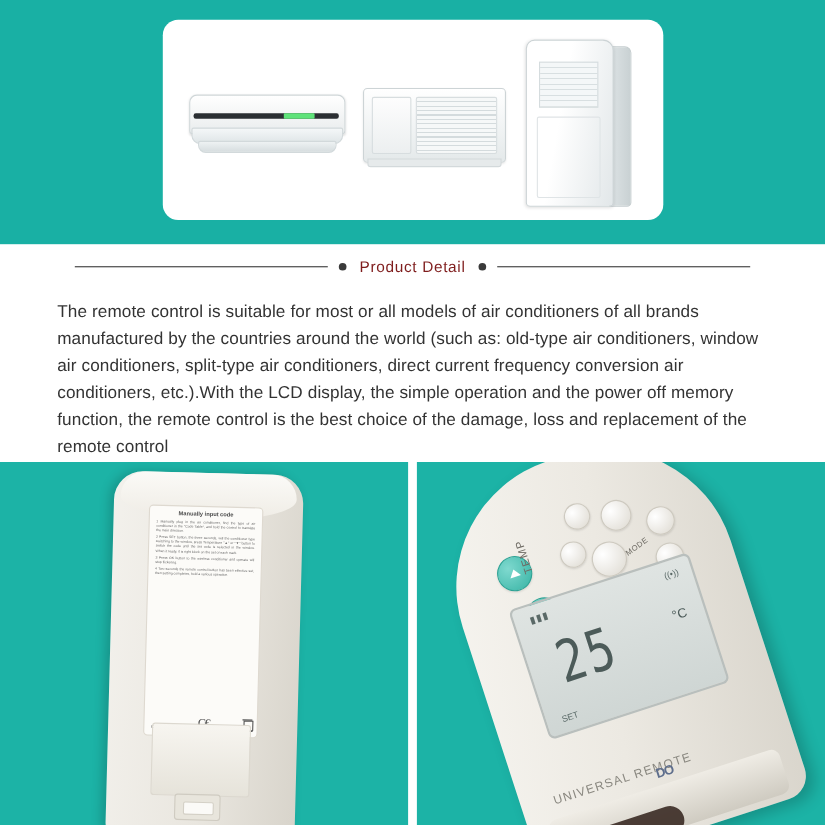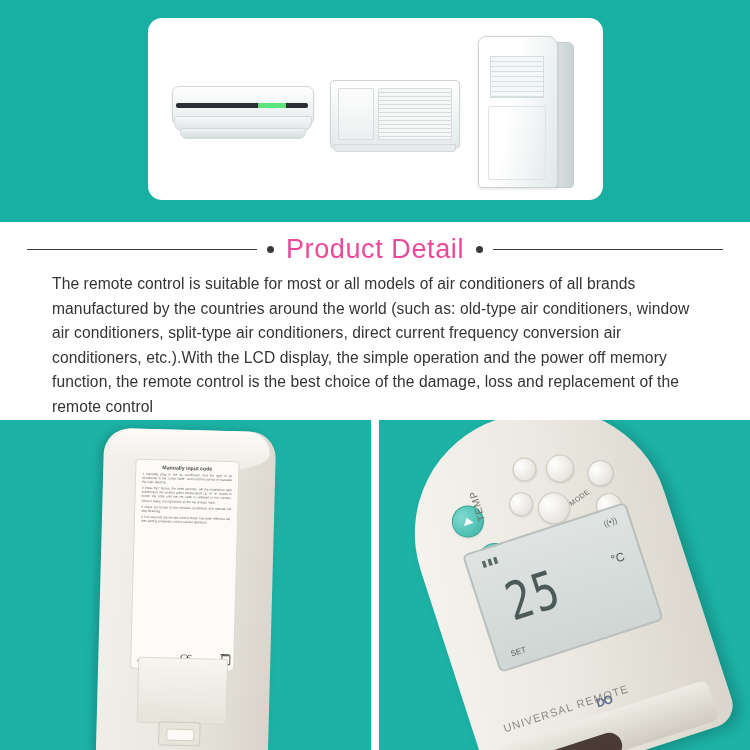--- a/index.html
+++ b/index.html
@@ -198,22 +198,22 @@
   }
   .rule.left { margin-right: 10px; }
   .rule.right { margin-left: 10px; }
   .dot {
     width: 7px; height: 7px;
     border-radius: 50%;
     background: #3a3a3a;
     flex: 0 0 auto;
   }
   .section-title {
-    font-size: 27px;
-    color: #ec4899;
+    font-size: 14px;
+    color: #7f1d1d;
     letter-spacing: 0.6px;
     padding: 0 12px;
     white-space: nowrap;
   }
 
   
   .desc {
     position: relative;
     margin: 2px 0 0 0;
     padding: 0 40px 0 52px;

